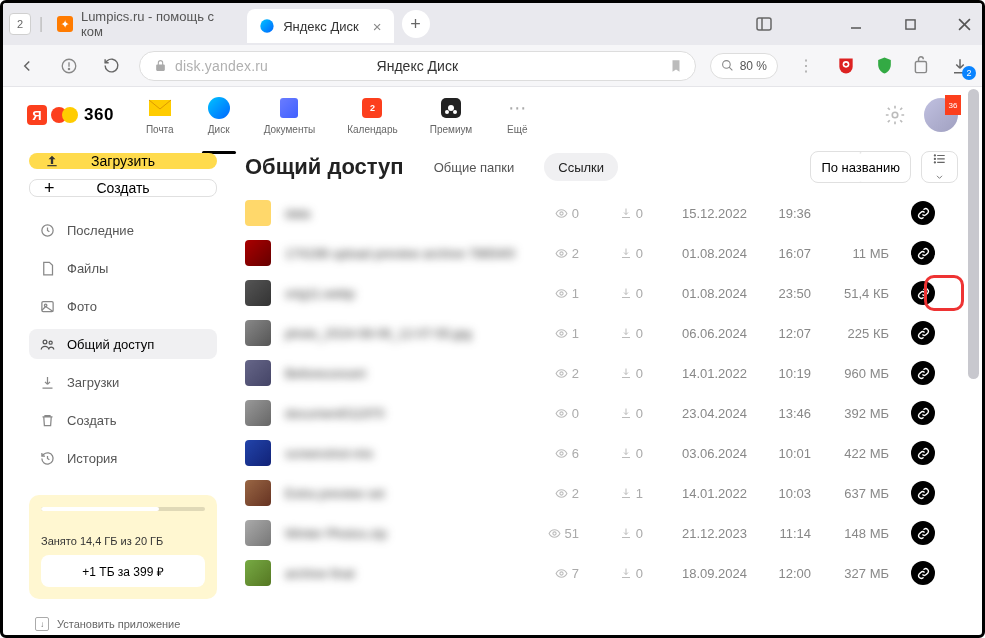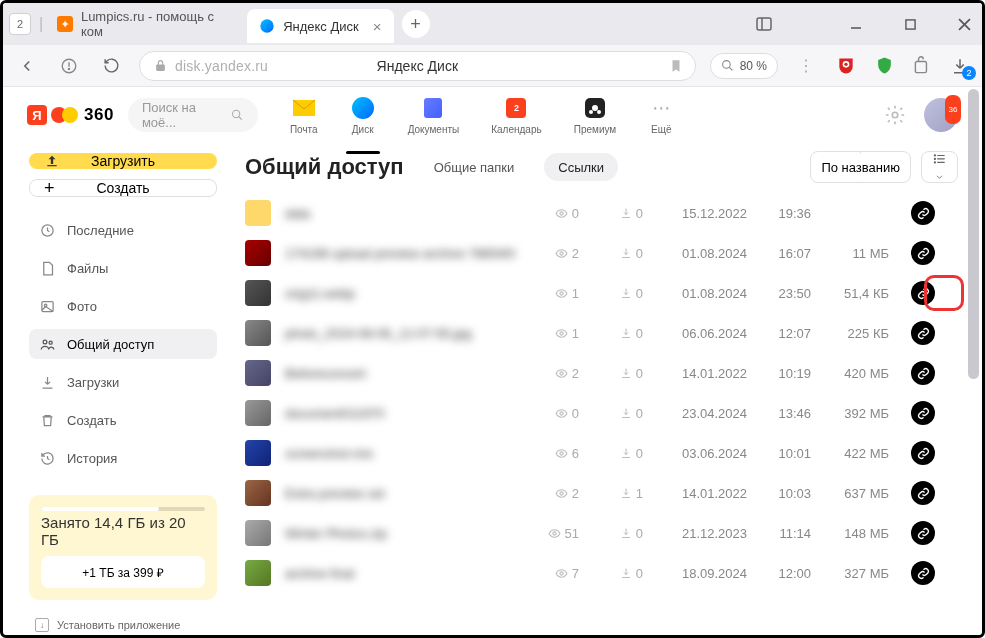--- a/index.html
+++ b/index.html
@@ -50,41 +50,41 @@
 .svc-disk { width: 22px; height: 22px; border-radius: 50%; background: linear-gradient(135deg, #00c3ff, #0066ff); }
 .svc-docs { width: 18px; height: 20px; border-radius: 3px; background: linear-gradient(135deg, #6a7cff, #4060ff); }
 .svc-cal { width: 20px; height: 20px; border-radius: 4px; background: #fc3f1d; color: #fff; font-size: 9px; display: flex; align-items: center; justify-content: center; font-weight: 600; }
 .svc-prem { width: 20px; height: 20px; border-radius: 5px; background: #222; display: flex; align-items: center; justify-content: center; }
 .svc-prem::after { content: ""; width: 6px; height: 6px; background: #fff; border-radius: 50%; box-shadow: -4px 4px 0 -1px #fff, 4px 4px 0 -1px #fff; }
 .svc-more { color: #aaa; font-size: 18px; }
 .tab-underline { position: absolute; bottom: -19px; left: -4px; right: -4px; height: 3px; background: #000; border-radius: 2px; }
 .header-right { margin-left: auto; display: flex; align-items: center; gap: 18px; }
 .gear { width: 22px; height: 22px; color: #bbb; cursor: pointer; }
 .avatar { width: 34px; height: 34px; border-radius: 50%; background: linear-gradient(135deg, #c0c0e0, #a0a0c0); position: relative; cursor: pointer; }
-.avatar-badge { position: absolute; top: -3px; right: -3px; width: 16px; height: 29px; background: #fc3f1d; color: #fff; font-size: 8px; border-radius: 7px; display: flex; align-items: center; justify-content: center; }
+.avatar-badge { position: absolute; top: -3px; right: -3px; width: 16px; height: 20px; background: #fc3f1d; color: #fff; font-size: 8px; border-radius: 0; display: flex; align-items: center; justify-content: center; }
 
 
 .content { display: flex; height: calc(100% - 140px); }
 
 
 .sidebar { width: 232px; padding: 10px 18px 28px 26px; display: flex; flex-direction: column; gap: 4px; }
 .btn-upload { height: 36px; background: #ffdb4d; border: none; border-radius: 8px; font-size: 14px; display: flex; align-items: center; justify-content: center; gap: 10px; cursor: pointer; position: relative; }
 .btn-upload .up-icon { position: absolute; left: 16px; }
 .btn-create { height: 36px; background: #fff; border: 1px solid #e0e0e0; border-radius: 8px; font-size: 14px; display: flex; align-items: center; justify-content: center; gap: 10px; cursor: pointer; margin-top: 6px; position: relative; }
 .btn-create .plus-icon { position: absolute; left: 14px; font-size: 18px; }
 .nav { margin-top: 14px; display: flex; flex-direction: column; gap: 8px; }
 .nav-item { height: 30px; display: flex; align-items: center; gap: 12px; padding: 0 10px; border-radius: 8px; font-size: 13px; color: #555; cursor: pointer; }
 .nav-item.active { background: #f0f0f2; color: #000; }
 .nav-icon { width: 16px; height: 16px; display: flex; align-items: center; justify-content: center; color: #888; flex-shrink: 0; }
 .nav-item.active .nav-icon { color: #555; }
 
 .storage { margin-top: 18px; background: #fff7d1; border-radius: 10px; padding: 12px; }
 .storage-bar { height: 4px; background: rgba(0,0,0,.12); border-radius: 2px; overflow: hidden; position: relative; }
 .storage-fill { height: 100%; width: 72%; background: #fff; border-radius: 2px; }
-.storage-text { font-size: 15px; color: #333; margin-top: 3px; }
+.storage-text { font-size: 11px; color: #333; margin-top: 24px; }
 .storage-btn { width: 100%; height: 32px; background: #fff; border: none; border-radius: 8px; font-size: 12px; font-weight: 500; margin-top: 8px; cursor: pointer; }
 .install { display: flex; align-items: center; gap: 8px; font-size: 11px; color: #666; margin-top: 14px; margin-left: 6px; }
 .install-icon { width: 14px; height: 14px; border: 1px solid #aaa; border-radius: 2px; display: flex; align-items: center; justify-content: center; font-size: 8px; }
 
 
 .main { flex: 1; padding: 8px 24px 0 10px; overflow: hidden; }
 .main-head { display: flex; align-items: center; gap: 16px; margin-bottom: 10px; }
 .main-title { font-size: 22px; font-weight: 600; color: #222; }
 .pill { height: 28px; padding: 0 14px; border-radius: 14px; font-size: 13px; display: flex; align-items: center; cursor: pointer; color: #555; }
 .pill.active { background: #f0f0f2; color: #222; }
@@ -238,27 +238,20 @@
 
 <div class="appheader">
   <div class="logo">
     <span class="logo-y">Я</span>
     <span class="logo-circles">
         <span class="logo-c1"></span>
         <span class="logo-c2"></span>
       </span>
     <span class="logo-360">360</span>
   </div>
-  <div class="searchbox">
-    <span>Поиск на моё...</span>
-    <svg width="14" height="14" viewBox="0 0 24 24" fill="none" stroke="#aaa" stroke-width="2">
-        <circle cx="10" cy="10" r="7"></circle>
-        <line x1="15" y1="15" x2="21" y2="21"></line>
-      </svg>
-  </div>
   <div class="services">
     <div class="service">
       <span class="service-icon svc-mail">
         <svg width="26" height="20" viewBox="0 0 26 20">
             <path d="M2 2h22v16H2z" fill="#ffcc00"></path>
             <path d="M2 2l11 9 11-9" fill="none" stroke="#d90" stroke-width="1"></path>
           </svg>
       </span>
       <span class="service-label">Почта</span>
     </div>
@@ -549,21 +542,21 @@
             <span>2</span>
           </span>
     <span class="dls">
             <svg width="12" height="12" viewBox="0 0 24 24" fill="none" stroke="#bbb" stroke-width="2">
               <path d="M12 3v12m0 0l-4-4m4 4l4-4M4 21h16"></path>
             </svg>
             <span>0</span>
           </span>
     <span class="date">14.01.2022</span>
     <span class="time">10:19</span>
-    <span class="size">420 МБ</span>
+    <span class="size">960 МБ</span>
     <span class="link-btn">
             <svg width="13" height="13" viewBox="0 0 24 24" fill="none" stroke="#fff" stroke-width="2.5">
               <path d="M10 14a5 5 0 0 0 7 0l3-3a5 5 0 0 0-7-7l-1 1"></path>
               <path d="M14 10a5 5 0 0 0-7 0l-3 3a5 5 0 0 0 7 7l1-1"></path>
             </svg>
           </span>
 
   </div>
         <div class="row">
     <span class="fthumb img5"></span>

